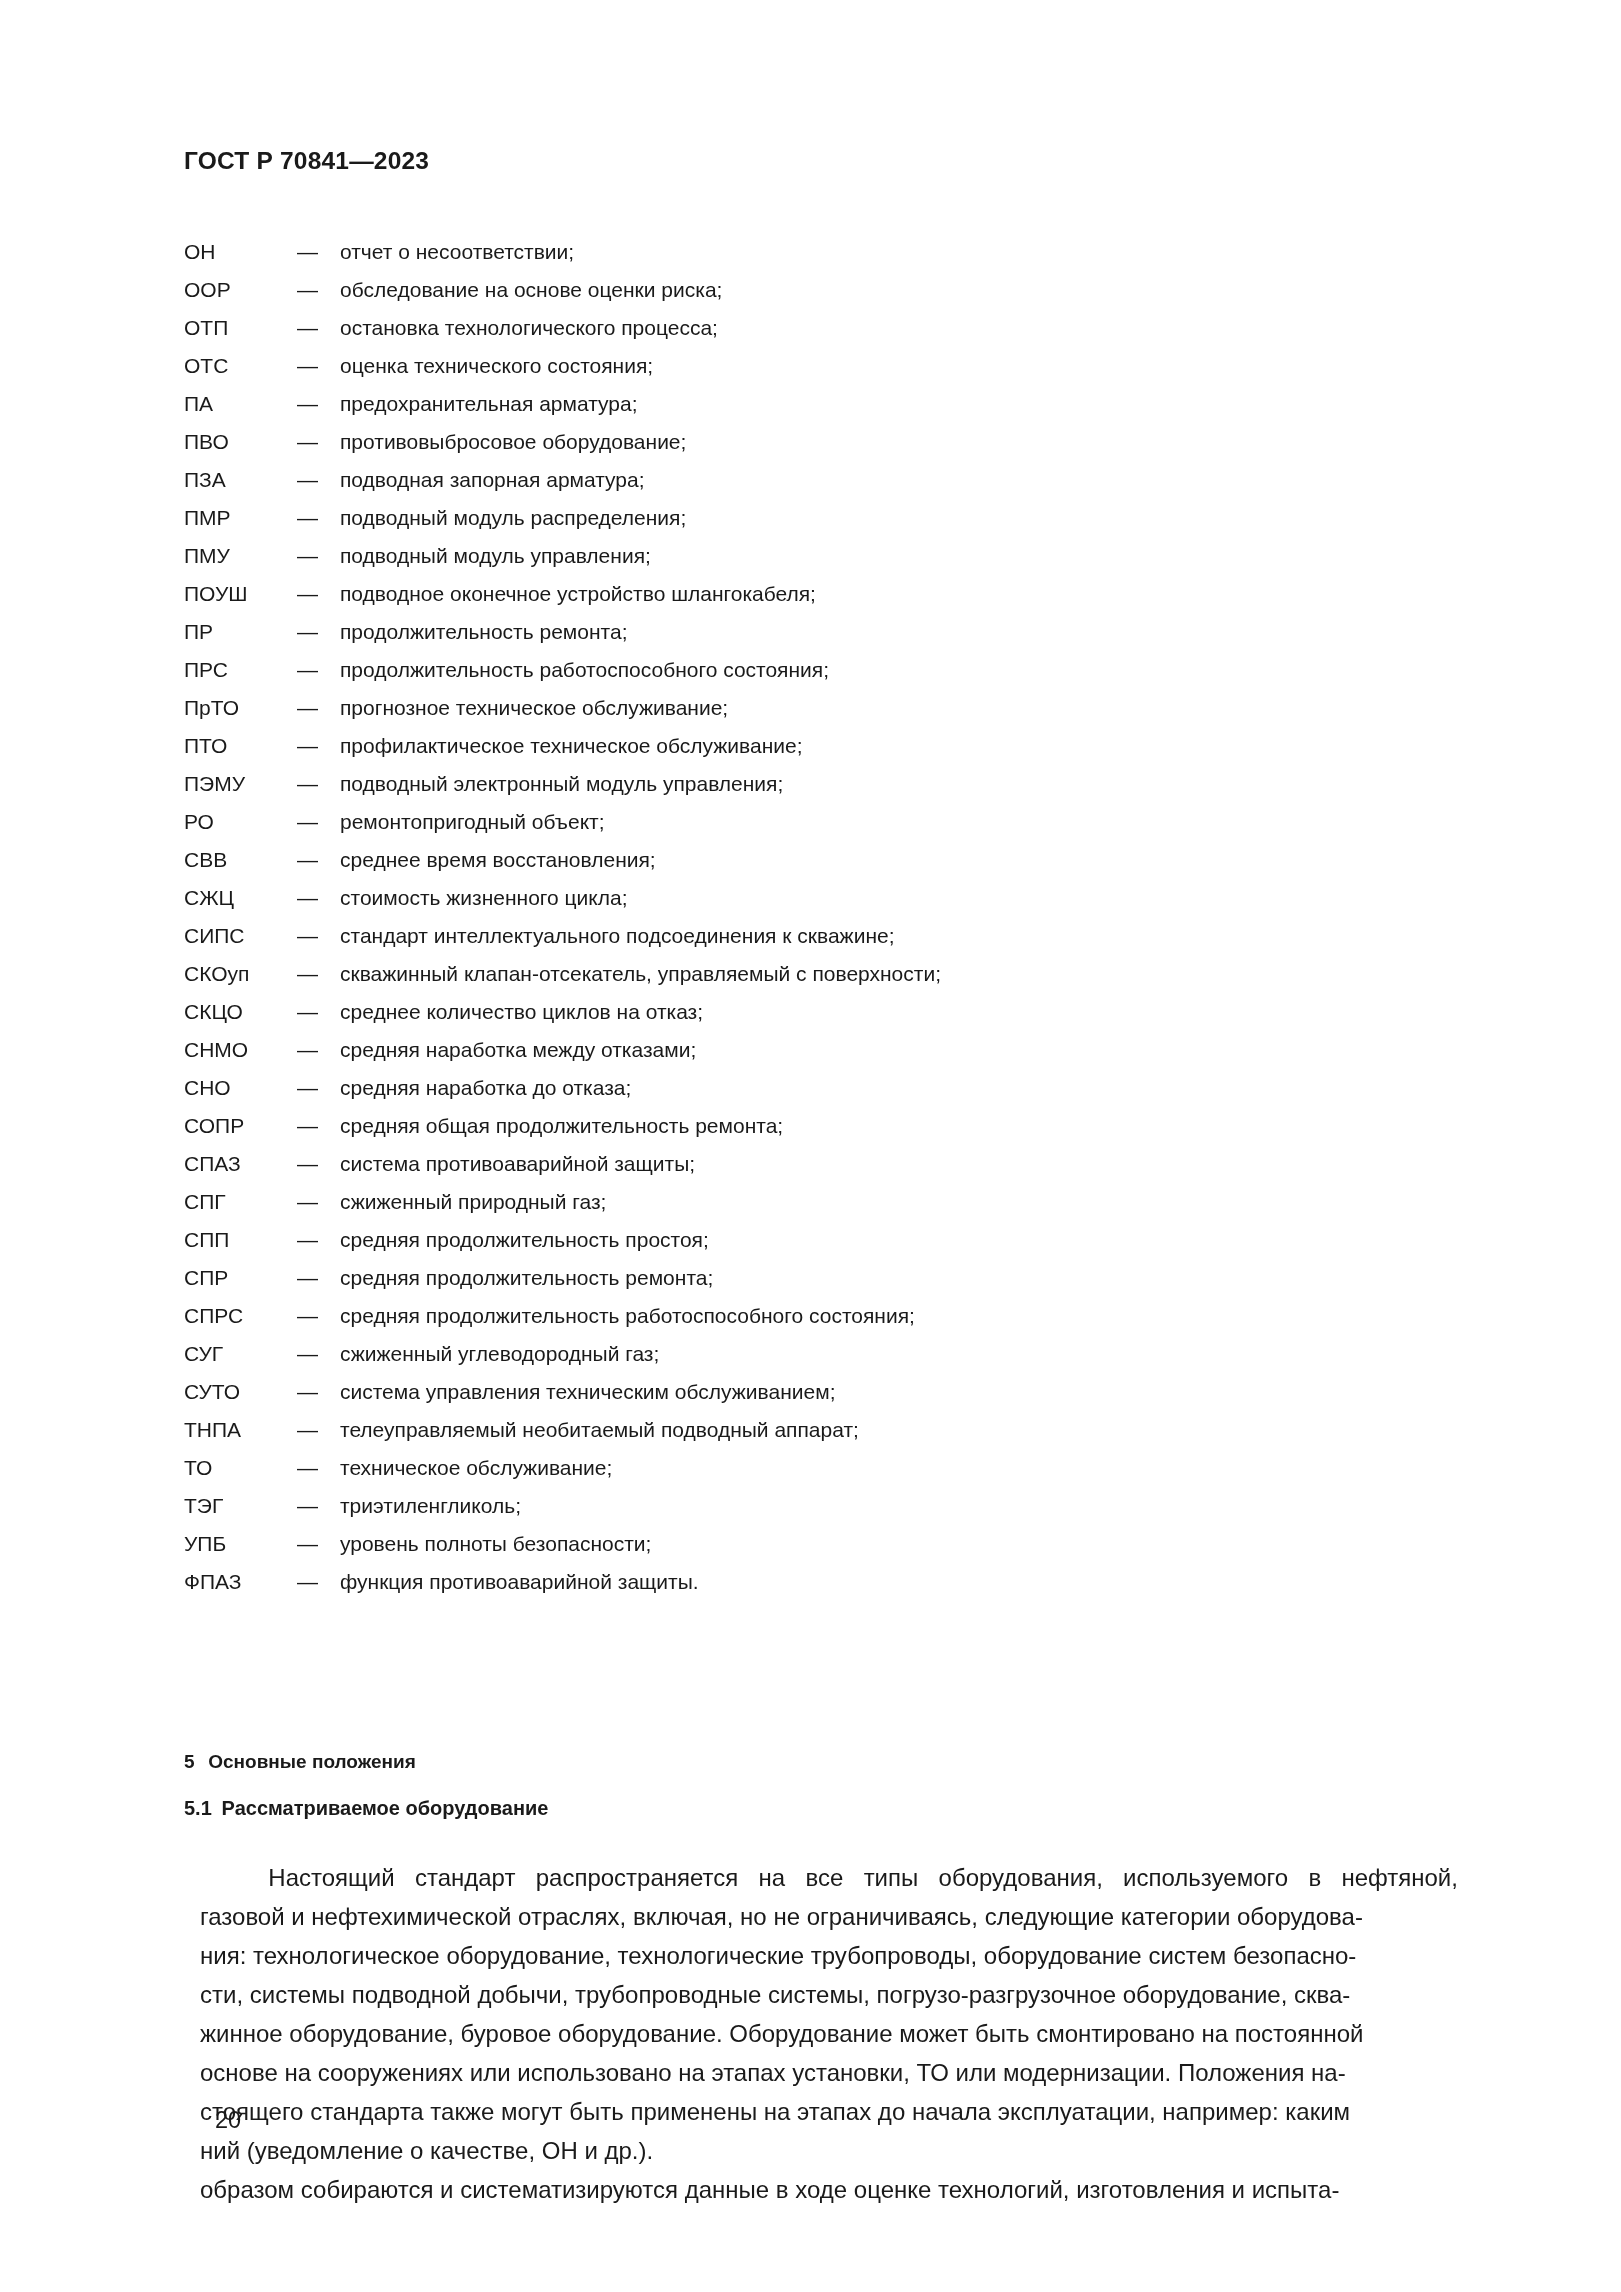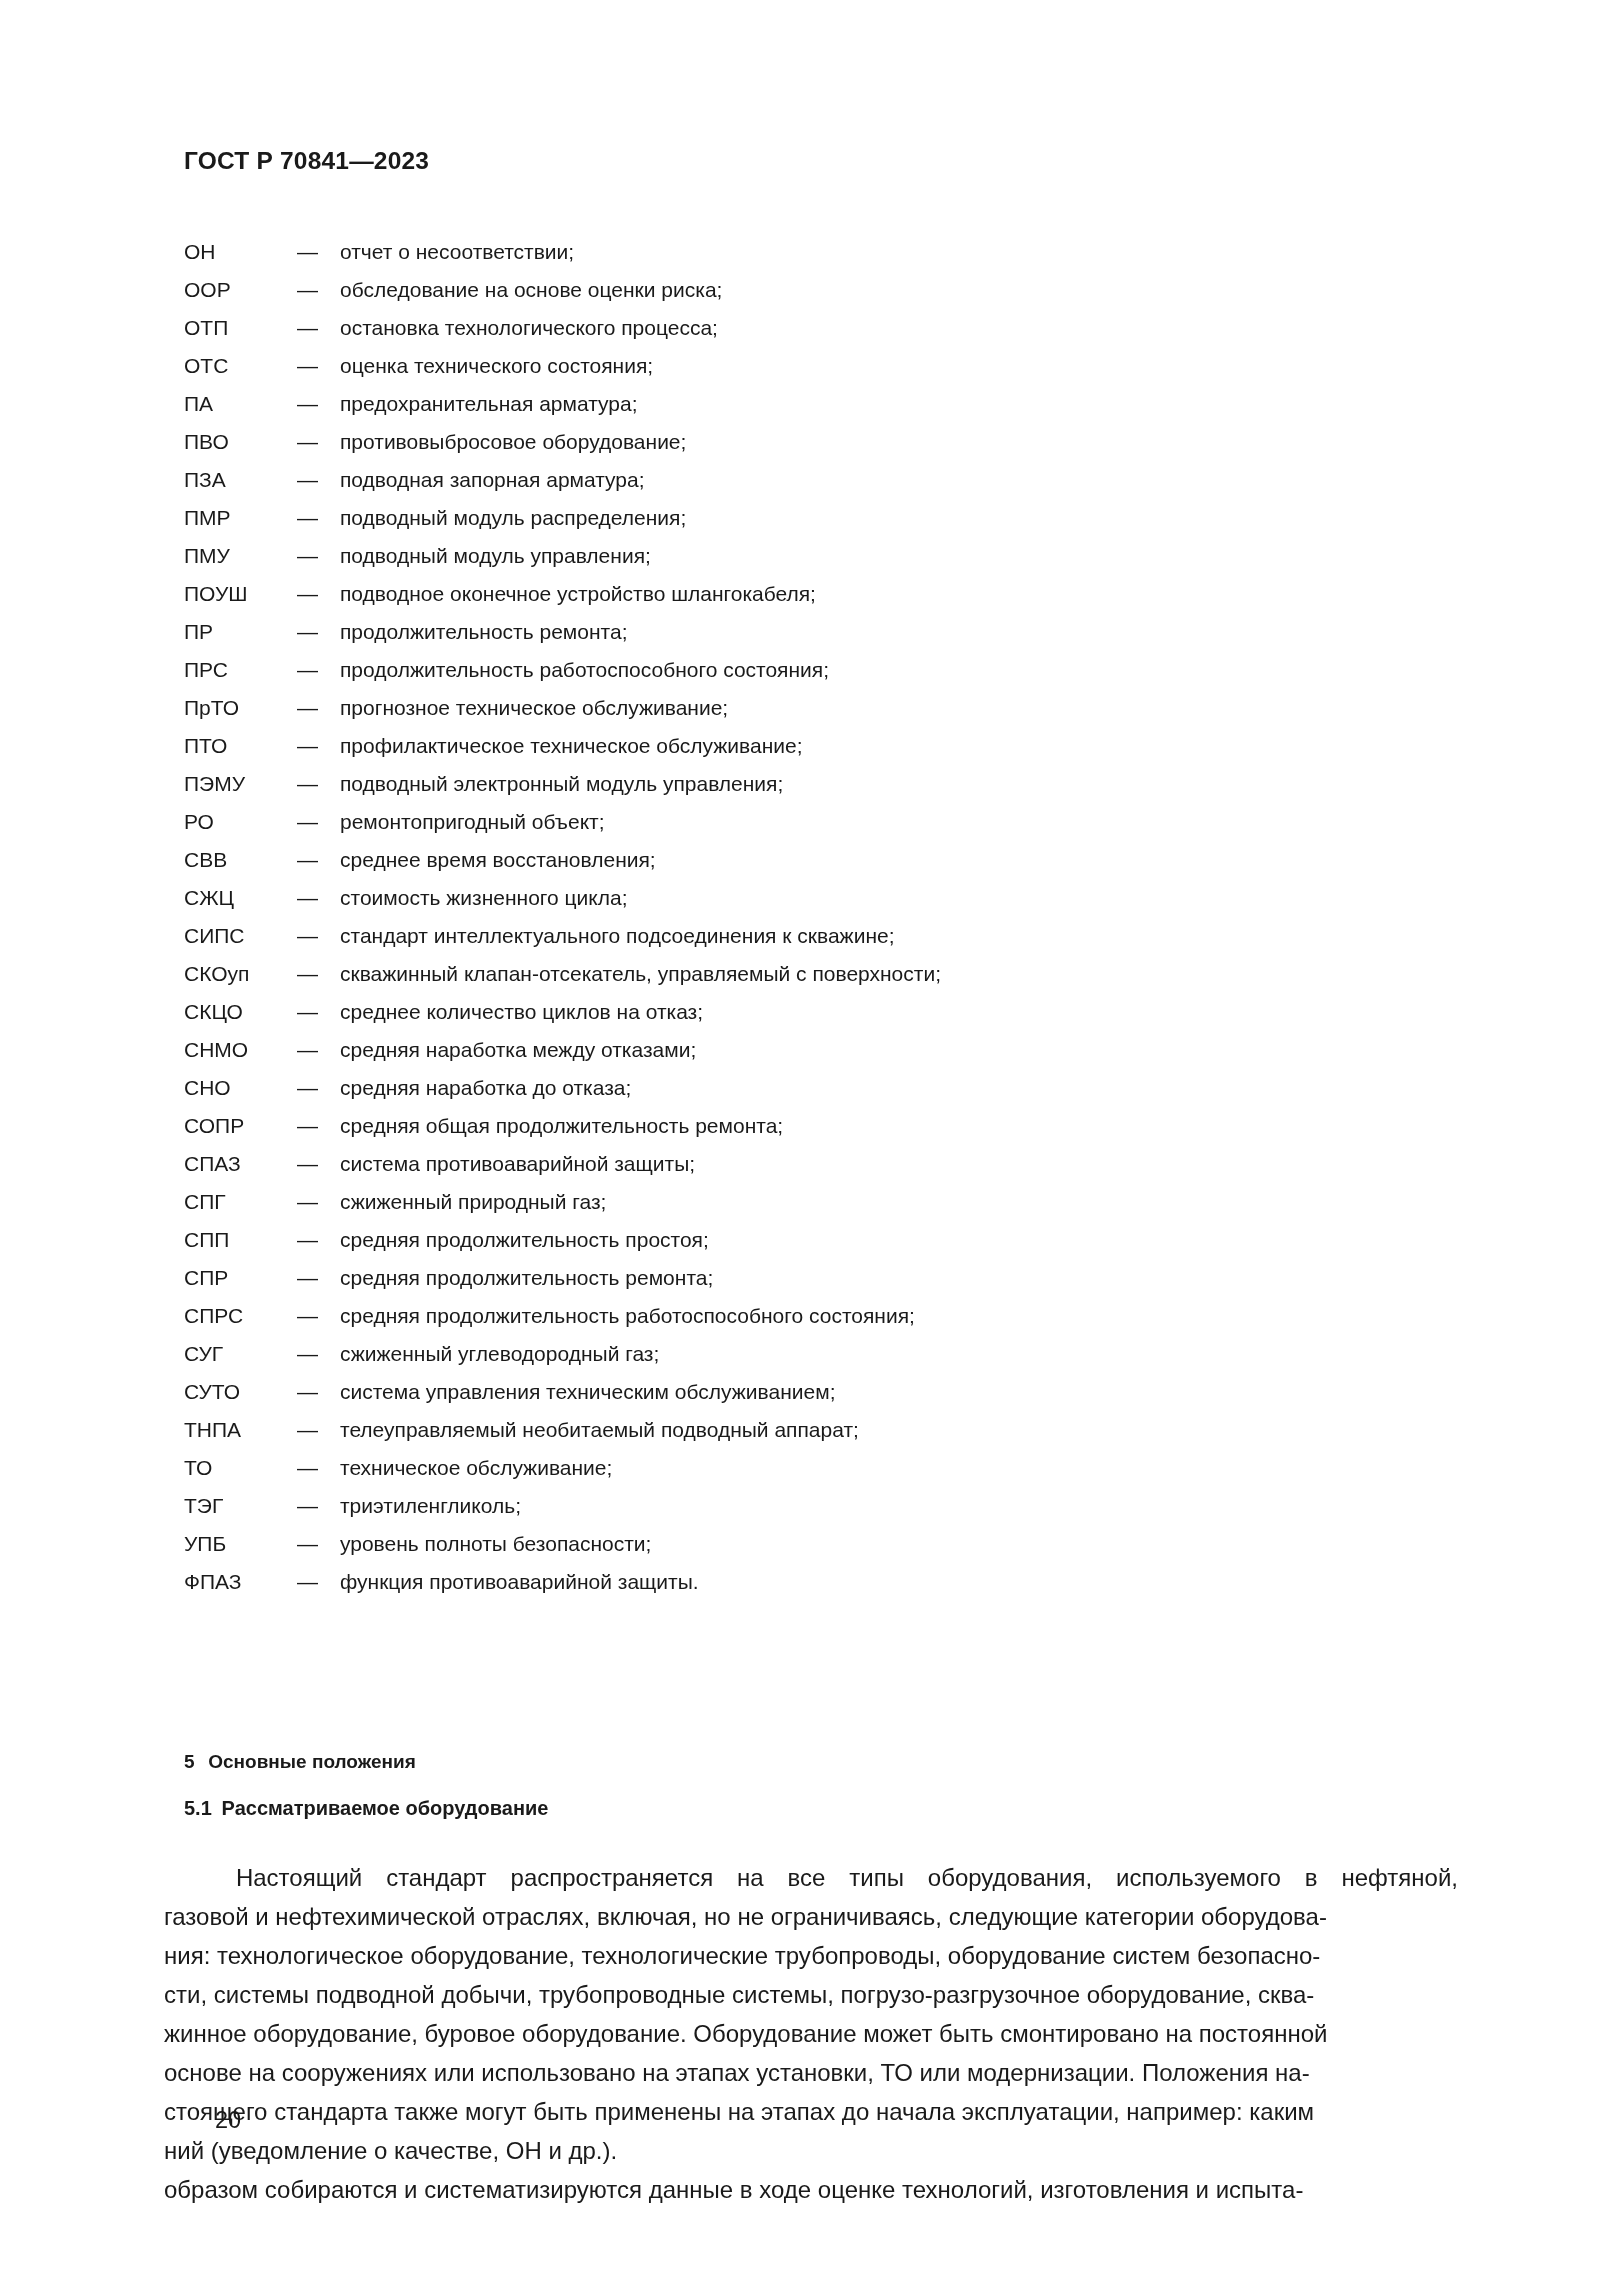--- a/index.html
+++ b/index.html
@@ -89,20 +89,21 @@
     position: absolute;
     top: 1858px;
     left: 164px;
     width: 1294px;
     font-size: 24px;
     line-height: 39px;
   }
   .body-par .pline {
     display: block;
     white-space: nowrap;
+    margin-left: 36px;
   }
   
   .body-par .pline.just {
     display: flex;
     justify-content: space-between;
   }
   .body-par .pline.just > span { white-space: pre; }
   .indent { display: inline-block; width: 48px; }
 
   

